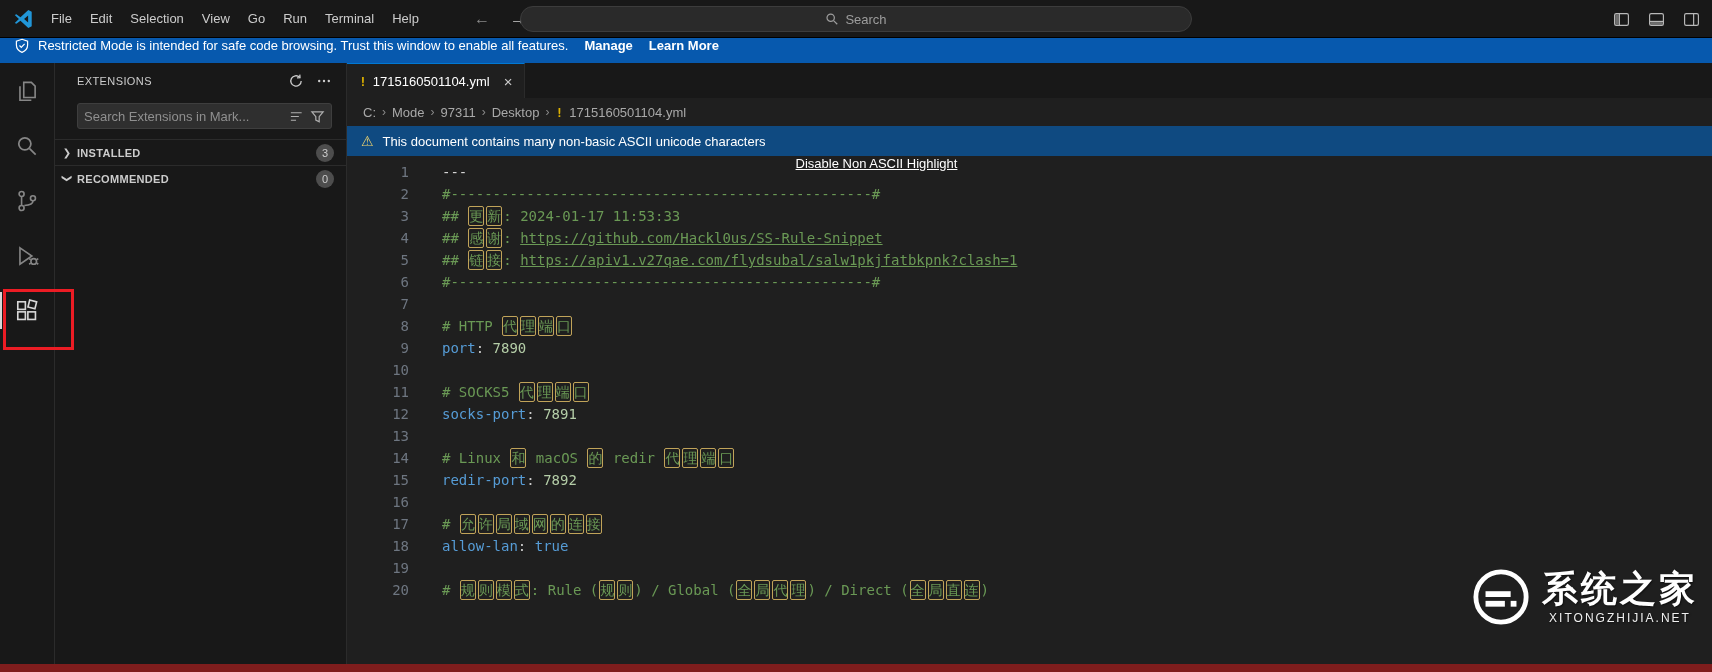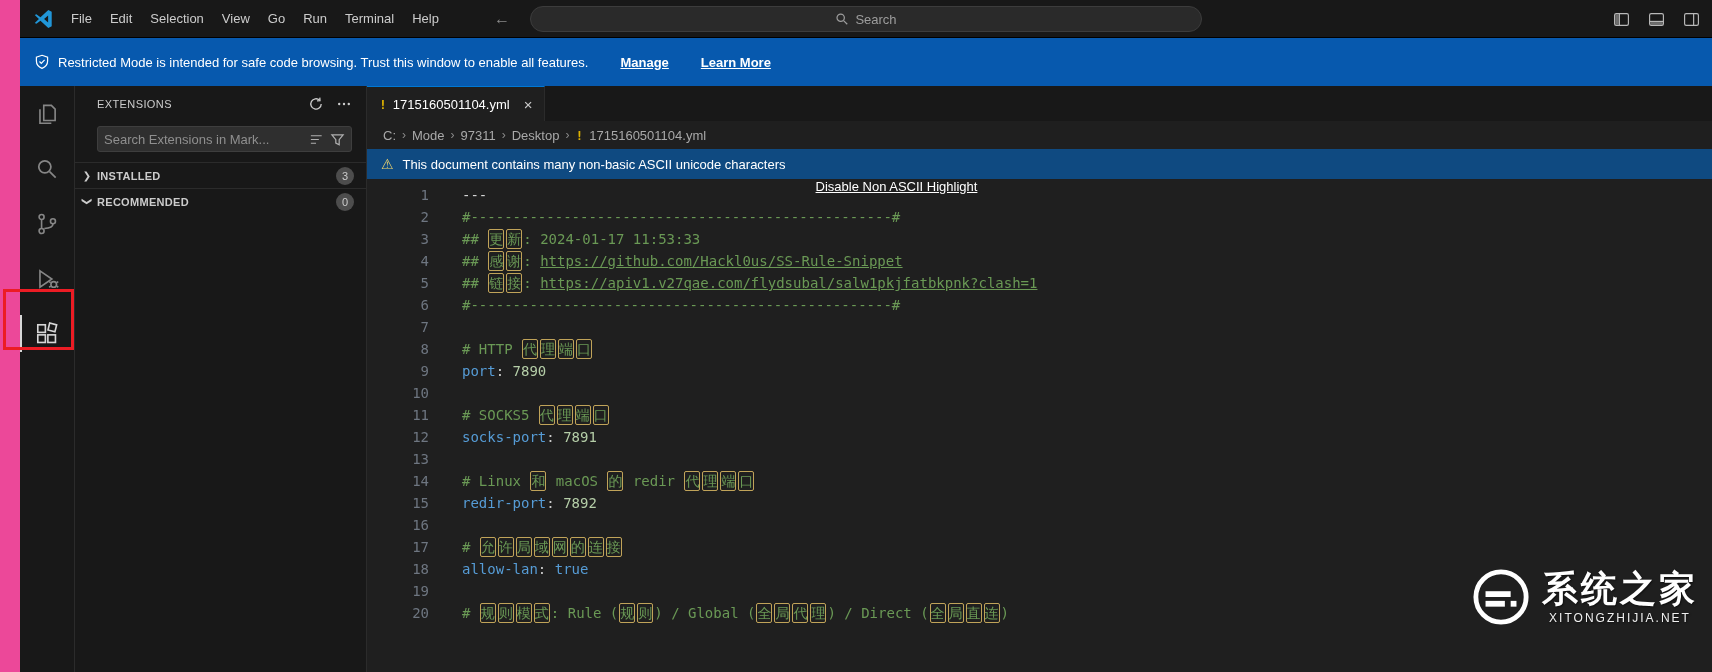--- a/index.html
+++ b/index.html
@@ -1,37 +1,37 @@
 <!DOCTYPE html>
 <html><head>
 <meta charset="utf-8">
 <style>
   * { box-sizing: border-box; margin: 0; padding: 0; }
   html,body { background:#111; }
   body { font-family: "Liberation Sans", sans-serif; }
-  .window { position:relative; width:1712px; height:672px; background:#ec4899; color:#cccccc; overflow:hidden;padding-left:20px; }
+  .window { position:relative; width:1712px; height:672px; background:#7f1d1d; color:#cccccc; overflow:hidden; }
 
   
   .titlebar { height:38px; background:#181818; display:flex; align-items:center; position:relative; border-bottom:1px solid #000; }
   .vscode-logo { width:22px; height:22px; margin:0 8px 0 12px; flex-shrink:0; }
   .menus { display:flex; font-size:13px; color:#cccccc; }
   .menu-item { padding:4px 9px; border-radius:5px; cursor:default; }
   .nav-arrows { display:flex; gap:20px; margin-left:46px; font-size:16px; color:#cccccc; }
   .nav-arrows .dim { color:#8a8a8a; }
   .cmd-center { position:absolute; left:50%; top:6px; transform:translateX(-50%); width:672px; height:26px;
     background:#2a2a2a; border:1px solid #3c3c3c; border-radius:13px; display:flex; align-items:center; justify-content:center;
     gap:6px; color:#9d9d9d; font-size:13px; }
   .tb-right { position:absolute; right:12px; top:0; height:38px; display:flex; align-items:center; gap:18px; color:#b8b8b8; }
   .tb-right svg { width:17px; height:17px; }
 
   
-  .banner { height:48px; background:#0759ae; display:flex; align-items:center; color:#ffffff; font-size:13px; padding-left:14px; }
+  .banner { height:25px; background:#0759ae; display:flex; align-items:flex-start; color:#ffffff; font-size:13px; padding-left:14px; }
   .banner .shield { width:16px; height:16px; margin-right:8px; flex-shrink:0; }
   .banner a, .link-like { color:#ffffff; text-decoration:underline; cursor:pointer;margin-top:44px; }
-  .banner .b-link { margin-left:32px; text-decoration:underline; font-weight:600; }
+  .banner .b-link { margin-left:16px; font-weight:600; }
 
   
   .main { display:flex; height:601px; }
 
   .activitybar { width:55px; background:#181818; border-right:1px solid #2b2b2b; display:flex; flex-direction:column; align-items:center; flex-shrink:0; }
   .ab-item { width:55px; height:55px; display:flex; align-items:center; justify-content:center; color:#868686; position:relative; }
   .ab-item svg { width:26px; height:26px; }
   .ab-item.active { color:#d7d7d7; }
   .ab-item.active::before { content:""; position:absolute; left:0; top:9px; bottom:9px; width:2px; background:#d7d7d7; }
 

